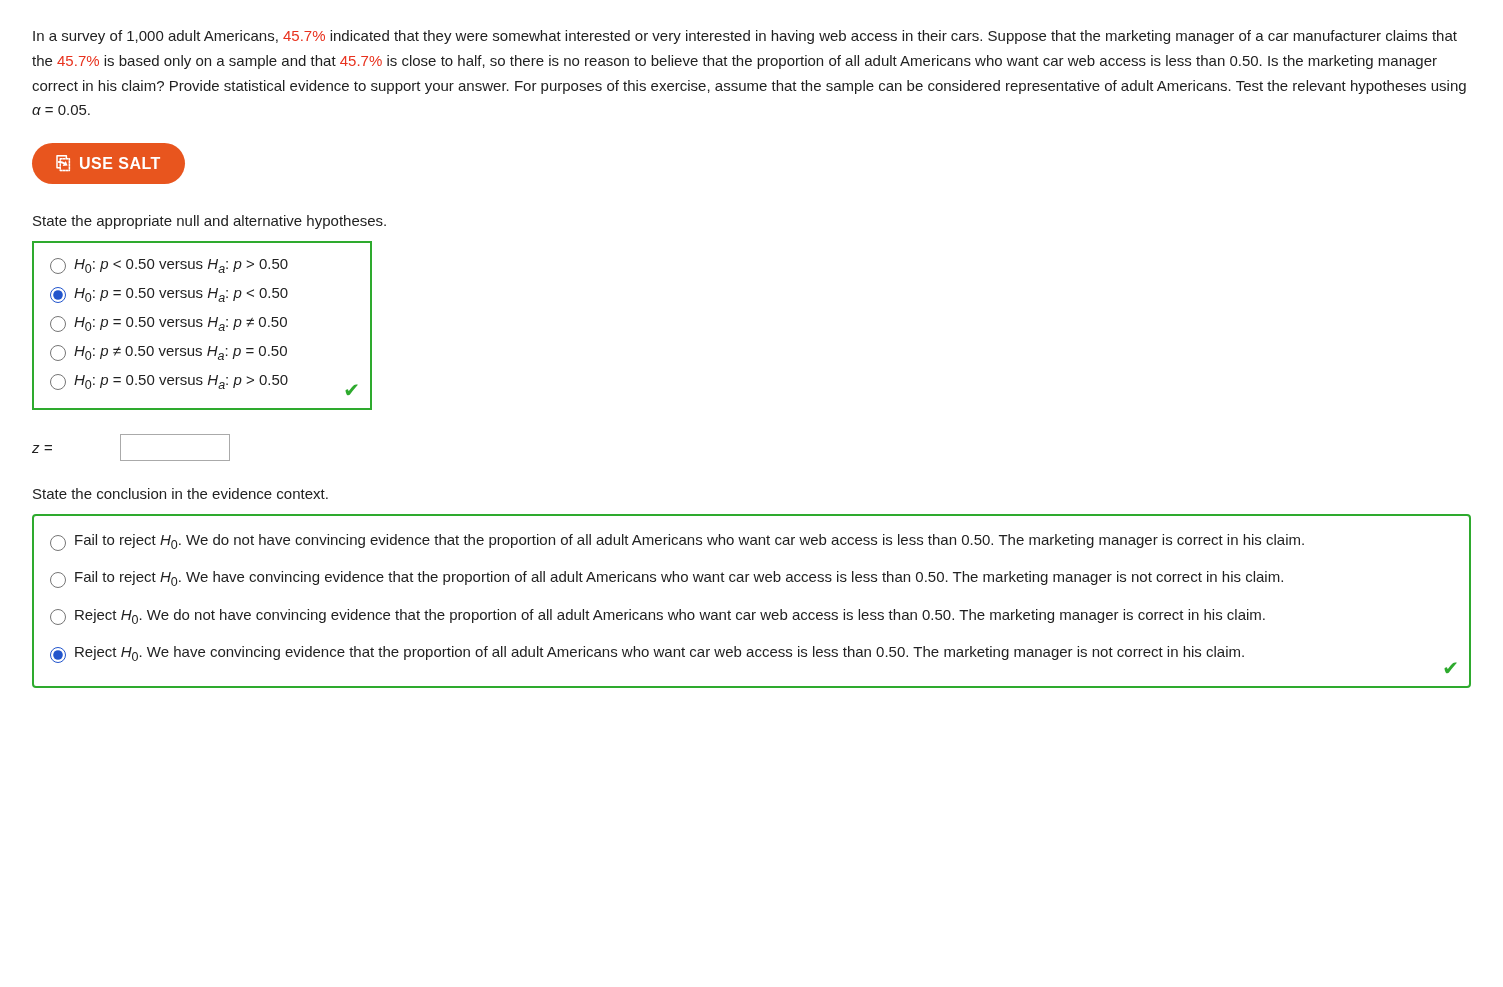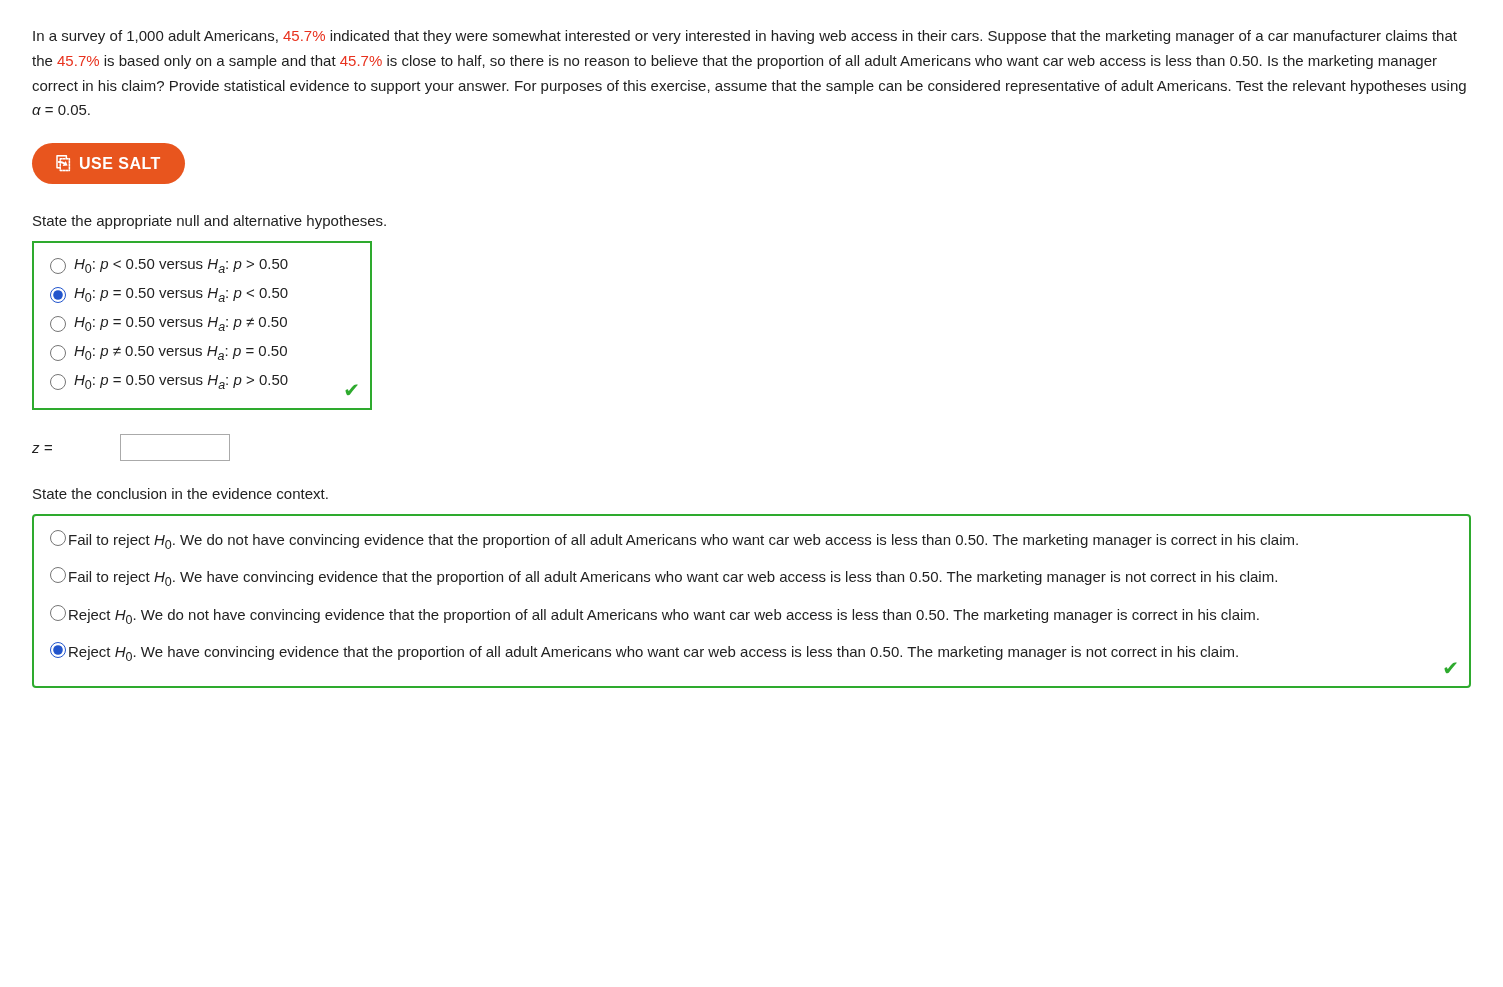--- a/index.html
+++ b/index.html
@@ -105,23 +105,23 @@
     }
     .conclusion-box .checkmark {
       position: absolute;
       bottom: 6px;
       right: 10px;
       color: #2eaa2e;
       font-size: 20px;
     }
     .conclusion-radio-row {
       display: flex;
-      align-items: flex-start;
+      align-items: center;
       margin-bottom: 10px;
-      gap: 2px;
+      gap: 8px;
       font-size: 15px;
       line-height: 1.55;
     }
     .conclusion-radio-row input[type="radio"] {
       accent-color: #2255cc;
       width: 16px;
       height: 16px;
       flex-shrink: 0;
       margin-top: 2px;
     }

